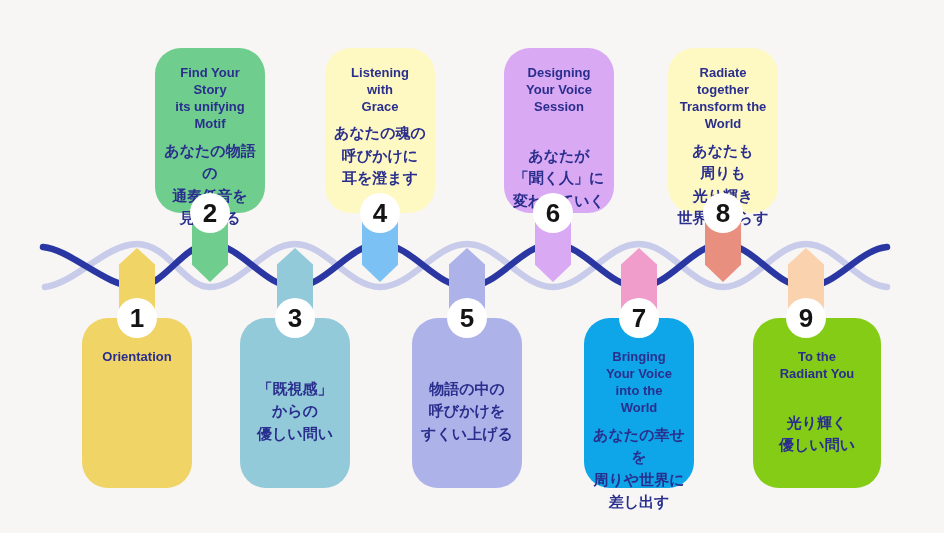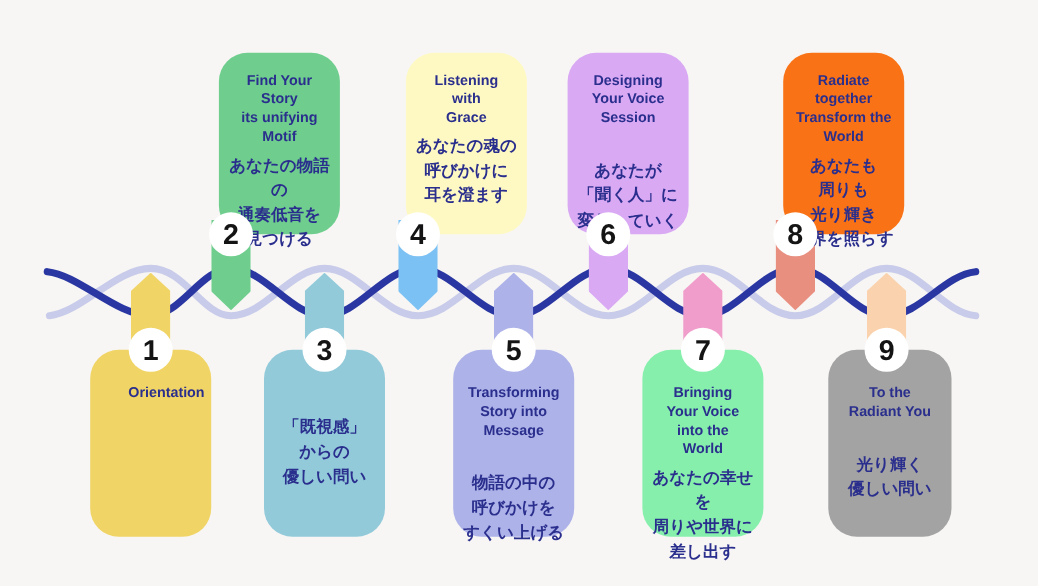--- a/index.html
+++ b/index.html
@@ -4,40 +4,40 @@
 <style>
   html,body{margin:0;padding:0;}
   body{font-family:"Liberation Sans","DejaVu Sans",sans-serif;}
   .canvas{position:relative;width:944px;height:533px;overflow:hidden;}
   .waves{position:absolute;left:0;top:0;z-index:1;}
   .tab{position:absolute;width:36px;z-index:2;}
   .tab.above{top:200px;height:82px;clip-path:polygon(0 0,100% 0,100% 79%,50% 100%,0 79%);}
   .tab.below{top:248px;height:92px;clip-path:polygon(50% 0,100% 18%,100% 100%,0 100%,0 18%);}
   .card{position:absolute;width:110px;z-index:3;border-radius:26px;
         text-align:center;box-sizing:border-box;padding:0 6px;}
-  .card.above{top:48px;height:165px;padding-top:16px;margin-left:44px;}
+  .card.above{top:48px;height:165px;padding-top:16px;}
   .card.below{top:318px;height:170px;padding-top:30px;}
   .title{font-weight:bold;font-size:13px;line-height:1.32;white-space:pre-line;}
   .jp{font-weight:bold;font-size:15px;line-height:1.5;margin-top:7px;white-space:pre-line;}
   .badge{position:absolute;width:40px;height:40px;border-radius:50%;z-index:4;
          display:flex;align-items:center;justify-content:center;}
   .badge span{font-weight:bold;font-size:26px;}
 </style>
 </head>
 <body>
 
 <div class="canvas" style="background-color: rgb(247, 246, 244); color: rgb(42, 46, 140);">
 
   <svg class="waves" width="944" height="533" viewBox="0 0 944 533">
     <path fill="none" stroke-width="6.5" stroke-linecap="round" d="M 45 287 C 74 284 106 244 137 244 C 168 244 184 287 210 287 C 241 287 264 244 295 244 C 326 244 349 287 380 287 C 412 287 435 244 467 244 C 499 244 521 287 553 287 C 585 287 607 244 639 244 C 670 244 692 287 723 287 C 754 287 775 244 806 244 C 836 244 858 285 887 287" stroke="#C8CBE9"></path>
     <path fill="none" stroke-width="6.5" stroke-linecap="round" d="M 43 247 C 72 250 106 287 137 287 C 164 287 183 244 210 244 C 241 244 264 287 295 287 C 326 287 349 244 380 244 C 412 244 435 287 467 287 C 499 287 521 244 553 244 C 585 244 607 287 639 287 C 670 287 692 244 723 244 C 754 244 775 287 806 287 C 836 287 858 250 887 247" stroke="#2A37A2"></path>
   </svg>
 
   <div class="tab below" style="left: 119px; background-color: rgb(241, 212, 102);"></div>
-  <div class="card below" style="left: 82px; background-color: rgb(241, 212, 102); text-align: right;">
+  <div class="card below" style="left: 82px; background-color: rgb(241, 212, 102);">
     <div class="title">Orientation</div>
   </div>
   <div class="badge" style="left: 117px; top: 298px; background-color: rgb(255, 255, 255); color: rgb(20, 20, 20);">
       <span>1</span>
     </div>
 
   <div class="tab above" style="left: 192px; background-color: rgb(111, 206, 142);"></div>
   <div class="card above" style="left: 155px; background-color: rgb(111, 206, 142);">
     <div class="title">Find Your
 Story
@@ -70,77 +70,74 @@
     <div class="jp">あなたの魂の
 呼びかけに
 耳を澄ます</div>
   </div>
   <div class="badge" style="left: 360px; top: 193px; background-color: rgb(255, 255, 255); color: rgb(20, 20, 20);">
       <span>4</span>
     </div>
 
   <div class="tab below" style="left: 449px; background-color: rgb(173, 178, 233);"></div>
   <div class="card below" style="left: 412px; background-color: rgb(173, 178, 233);">
-    <div class="title">Transforming
-Story into
-Message</div>
     <div class="jp">
 物語の中の
 呼びかけを
 すくい上げる</div>
   </div>
   <div class="badge" style="left: 447px; top: 298px; background-color: rgb(255, 255, 255); color: rgb(20, 20, 20);">
       <span>5</span>
     </div>
 
   <div class="tab above" style="left: 535px; background-color: rgb(217, 169, 244);"></div>
-  <div class="card above" style="left: 472px; background-color: rgb(217, 169, 244);">
+  <div class="card above" style="left: 504px; background-color: rgb(217, 169, 244);">
     <div class="title">Designing
 Your Voice
 Session</div>
     <div class="jp">
 あなたが
 「聞く人」に
 変わっていく</div>
   </div>
   <div class="badge" style="left: 533px; top: 193px; background-color: rgb(255, 255, 255); color: rgb(20, 20, 20);">
       <span>6</span>
     </div>
 
   <div class="tab below" style="left: 621px; background-color: rgb(240, 157, 203);"></div>
-  <div class="card below" style="left: 584px; background-color: #86efac;">
+  <div class="card below" style="left: 584px; background-color: #0ea5e9;">
     <div class="title">Bringing
 Your Voice
 into the
 World</div>
     <div class="jp">あなたの幸せを
 周りや世界に
 差し出す</div>
   </div>
   <div class="badge" style="left: 619px; top: 298px; background-color: rgb(255, 255, 255); color: rgb(20, 20, 20);">
       <span>7</span>
     </div>
 
   <div class="tab above" style="left: 705px; background-color: rgb(233, 143, 128);"></div>
-  <div class="card above" style="left: 668px; background-color: #f97316;">
+  <div class="card above" style="left: 668px; background-color: #fef9c3;">
     <div class="title">Radiate
 together
 Transform the
 World</div>
     <div class="jp">あなたも
 周りも
 光り輝き
 世界を照らす</div>
   </div>
   <div class="badge" style="left: 703px; top: 193px; background-color: rgb(255, 255, 255); color: rgb(20, 20, 20);">
       <span>8</span>
     </div>
 
   <div class="tab below" style="left: 788px; background-color: rgb(250, 211, 174);"></div>
-  <div class="card below" style="left: 753px; width: 112px; background-color: #a3a3a3;">
+  <div class="card below" style="left: 753px; width: 128px; background-color: #84cc16;">
     <div class="title">To the
 Radiant You</div>
     <div class="jp">
 光り輝く
 優しい問い</div>
   </div>
   <div class="badge" style="left: 786px; top: 298px; background-color: rgb(255, 255, 255); color: rgb(20, 20, 20);">
       <span>9</span>
     </div>
 

